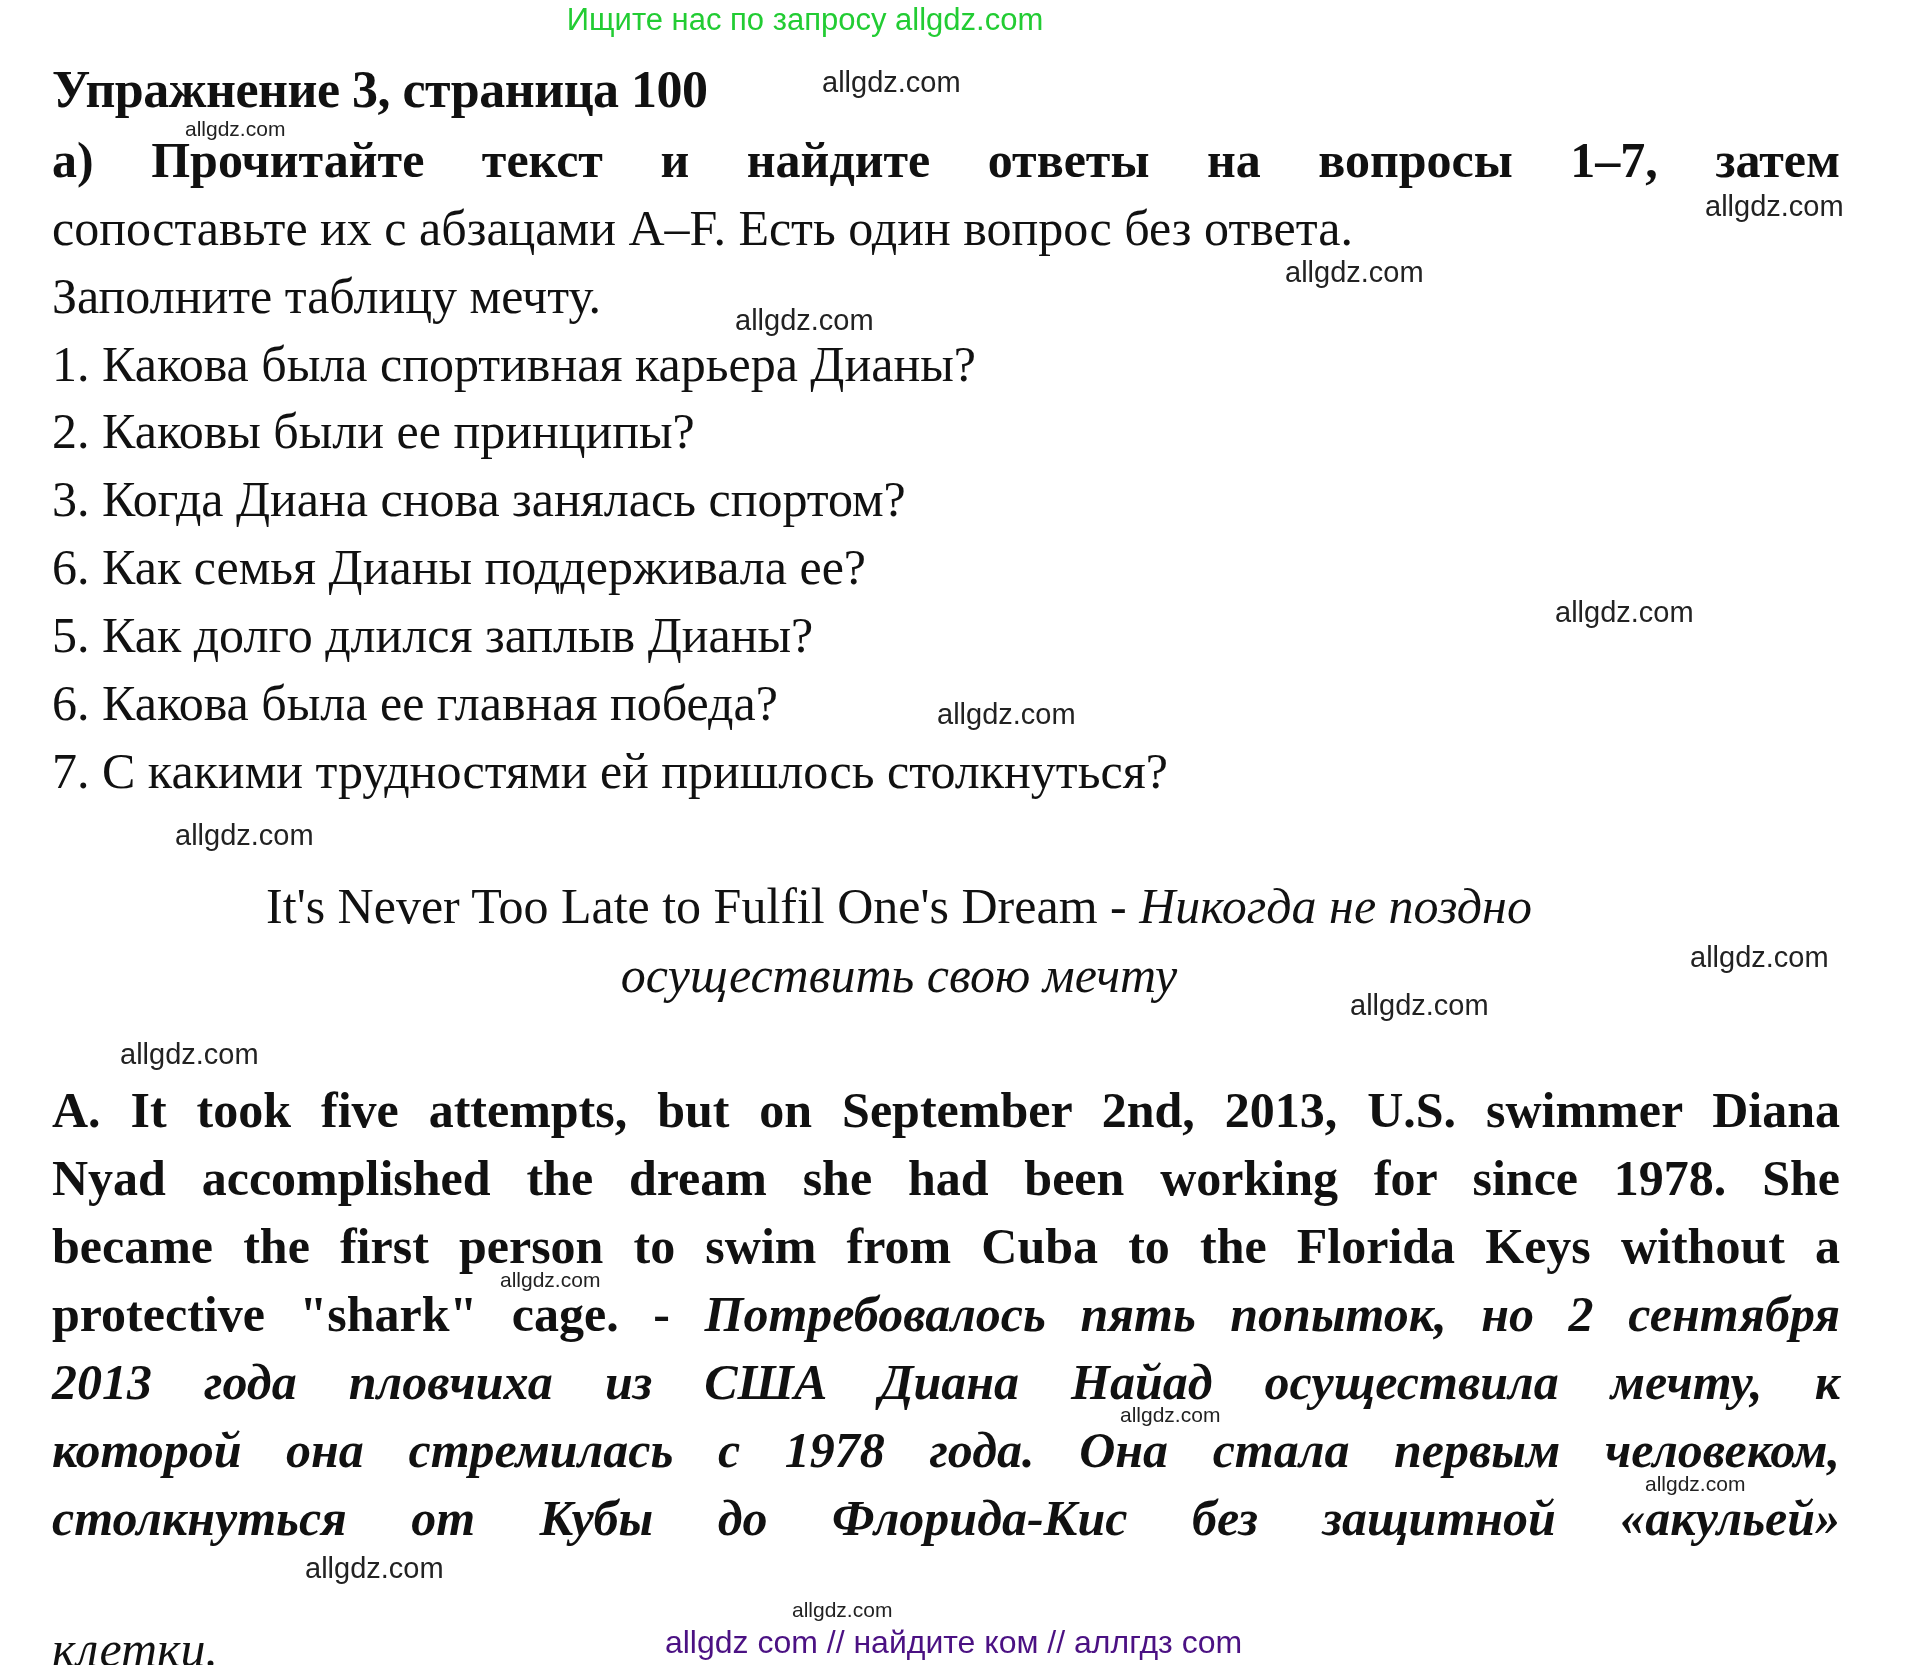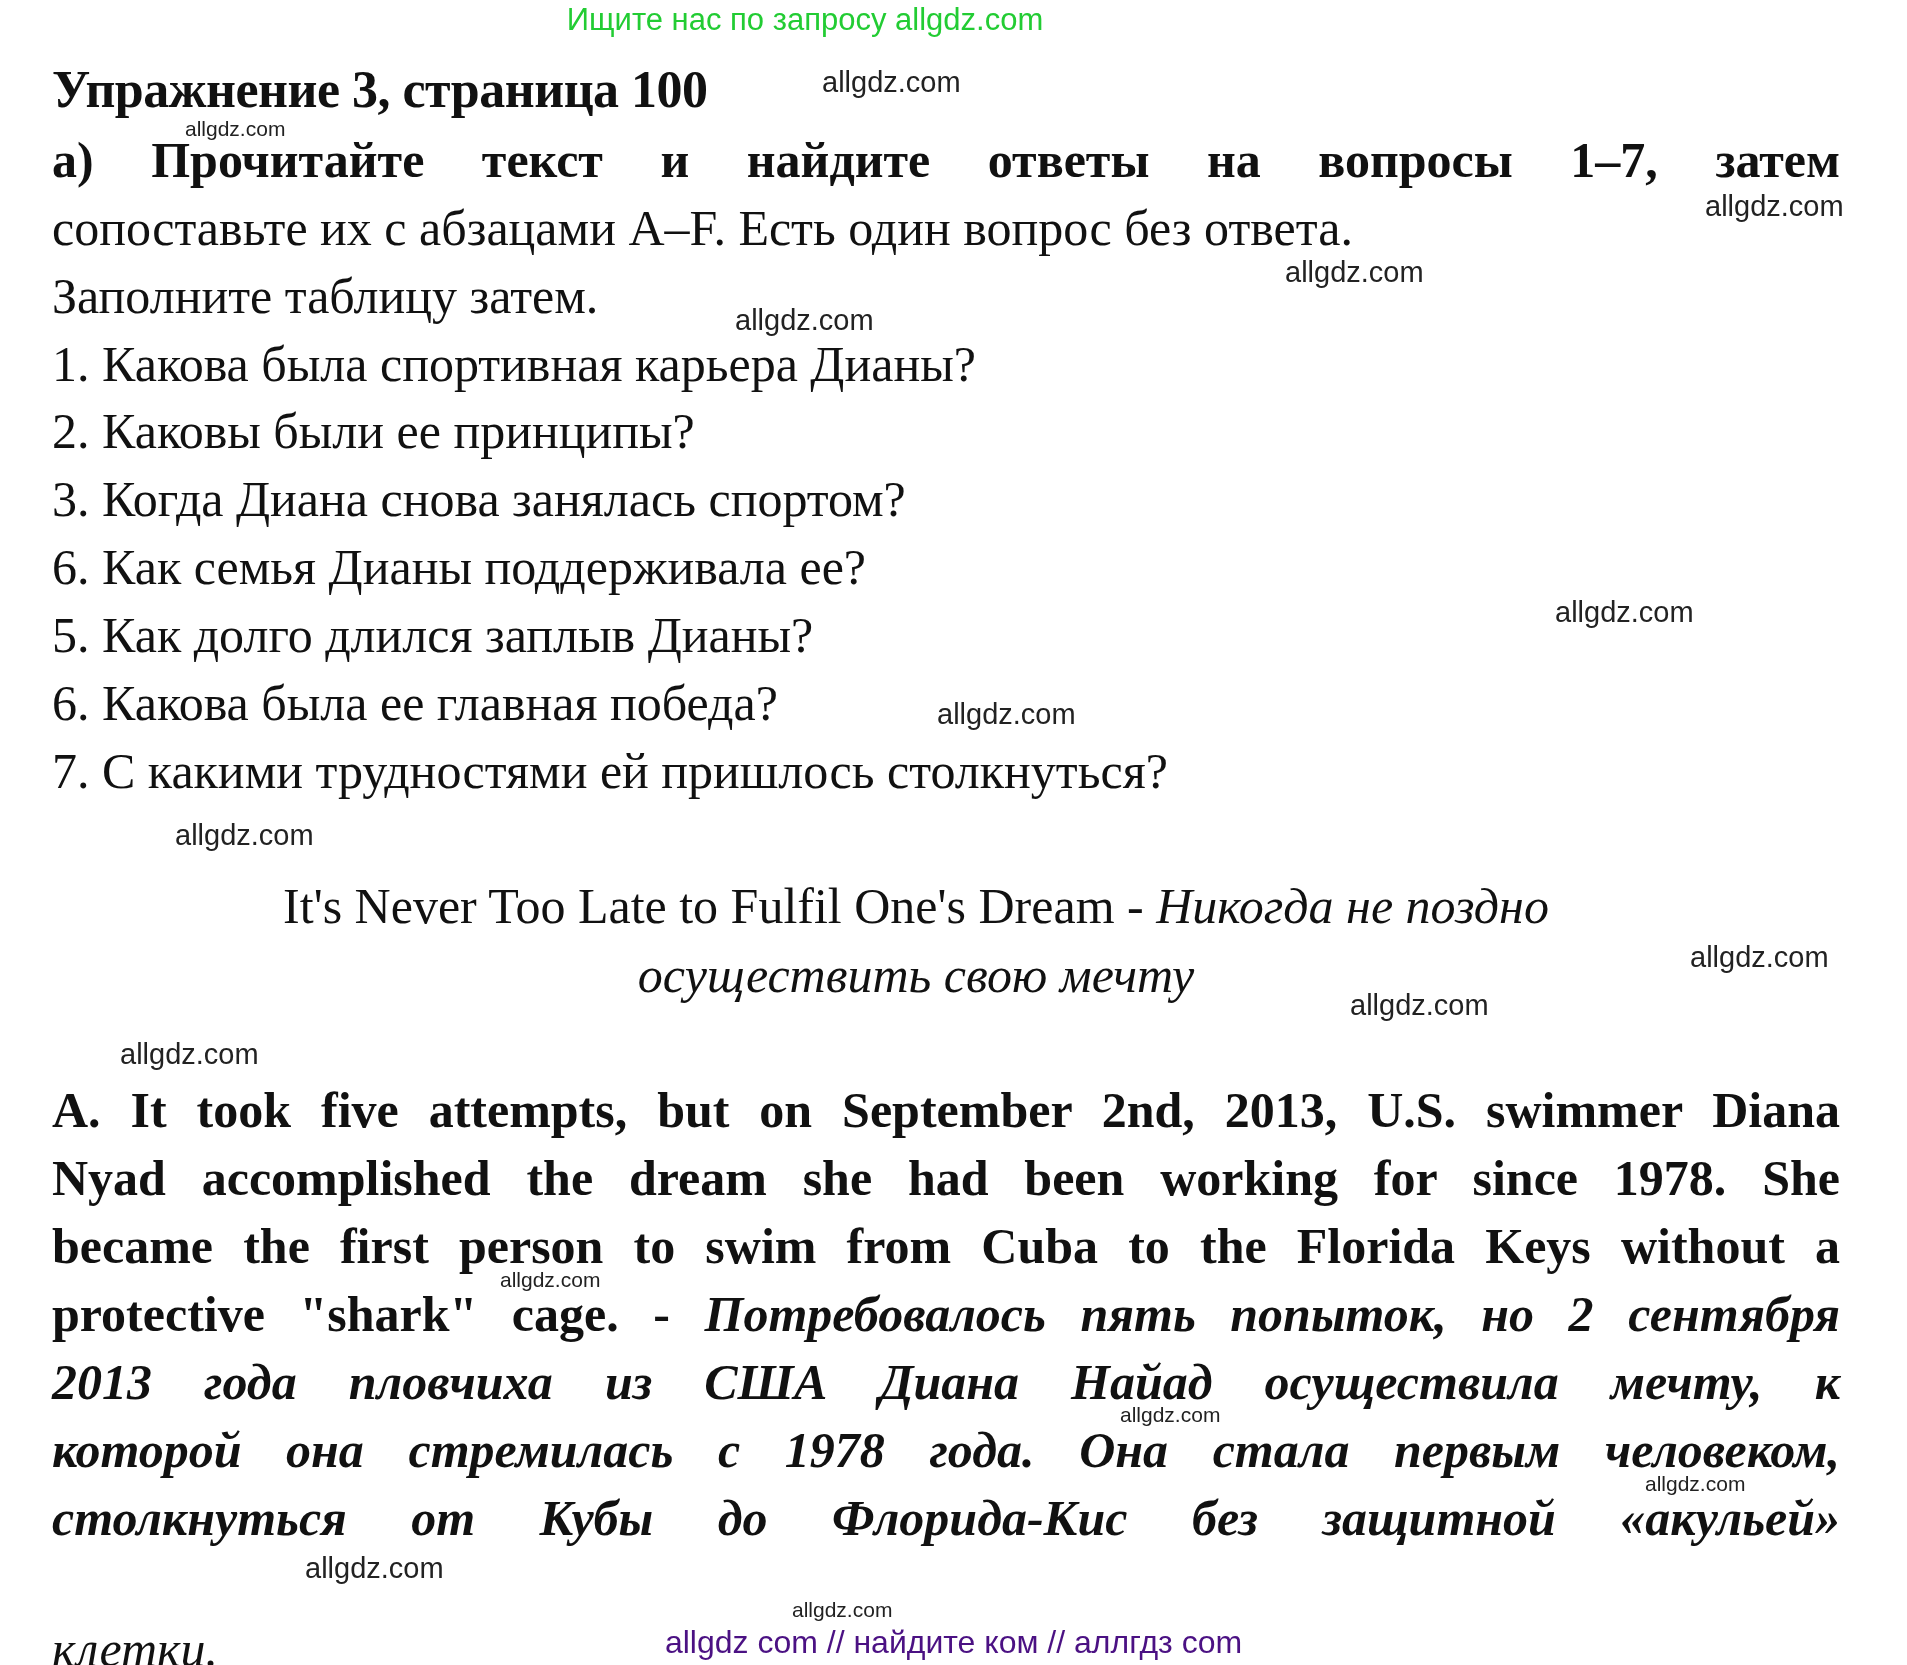--- a/index.html
+++ b/index.html
@@ -5,38 +5,38 @@
   html, body { margin:0; padding:0; background:#ffffff; }
   body { width:1907px; height:1665px; position:relative; overflow:hidden; font-family:"Liberation Serif", serif; color:#111; }
   .abs { position:absolute; white-space:nowrap; }
   .top-banner { left:0; width:1610px; top:2px; text-align:center; font-family:"Liberation Sans", sans-serif; font-size:31px; color:#22cc33; }
   .page-title { left:52px; top:60px; font-size:52px; font-weight:bold; letter-spacing:-0.5px; }
   .wm { font-family:"Liberation Sans", sans-serif; color:#222; font-size:29px; }
   .wm.small { font-size:21px; }
   .line { left:52px; width:1788px; font-size:50px; line-height:68px; height:68px;font-weight:bold; }
   .justify { text-align:justify; text-align-last:justify; }
   .q { left:52px; font-size:50px; line-height:68px; }
-  .heading { left:0; width:1798px; text-align:center; font-size:50px; line-height:68px;padding-left:17px; }
+  .heading { left:0; width:1798px; text-align:center; font-size:50px; line-height:68px; }
   .it { font-style:italic; }
   .footer { left:0; width:1907px; top:1624px; text-align:center; font-family:"Liberation Sans", sans-serif; font-size:32px; color:#4b1183; }
 </style>
 </head>
 <body>
 
 <div class="abs top-banner">Ищите нас по запросу allgdz.com</div>
 
 <div class="abs page-title">Упражнение 3, страница 100</div>
 <div class="abs wm" style="left:822px;top:66px;">allgdz.com</div>
 <div class="abs wm small" style="left:185px;top:117px;">allgdz.com</div>
 
 <div class="abs line justify" style="top:126px;">а) Прочитайте текст и найдите ответы на вопросы 1–7, затем</div>
 <div class="abs wm" style="left:1705px;top:190px;">allgdz.com</div>
 <div class="abs q" style="top:194px;">сопоставьте их с абзацами A–F. Есть один вопрос без ответа.</div>
 <div class="abs wm" style="left:1285px;top:256px;">allgdz.com</div>
-<div class="abs q" style="top:262px;">Заполните таблицу затем.</div>
+<div class="abs q" style="top:262px;">Заполните таблицу мечту.</div>
 <div class="abs wm" style="left:735px;top:304px;">allgdz.com</div>
 
 <div>
   <div class="abs q" style="top:330px;">1. Какова была спортивная карьера Дианы?</div>
   <div class="abs q" style="top:397px;">2. Каковы были ее принципы?</div>
   <div class="abs q" style="top:465px;">3. Когда Диана снова занялась спортом?</div>
   <div class="abs q" style="top:533px;">6. Как семья Дианы поддерживала ее?</div>
   <div class="abs q" style="top:601px;">5. Как долго длился заплыв Дианы?</div>
   <div class="abs q" style="top:669px;">6. Какова была ее главная победа?</div>
   <div class="abs q" style="top:737px;">7. С какими трудностями ей пришлось столкнуться?</div>

